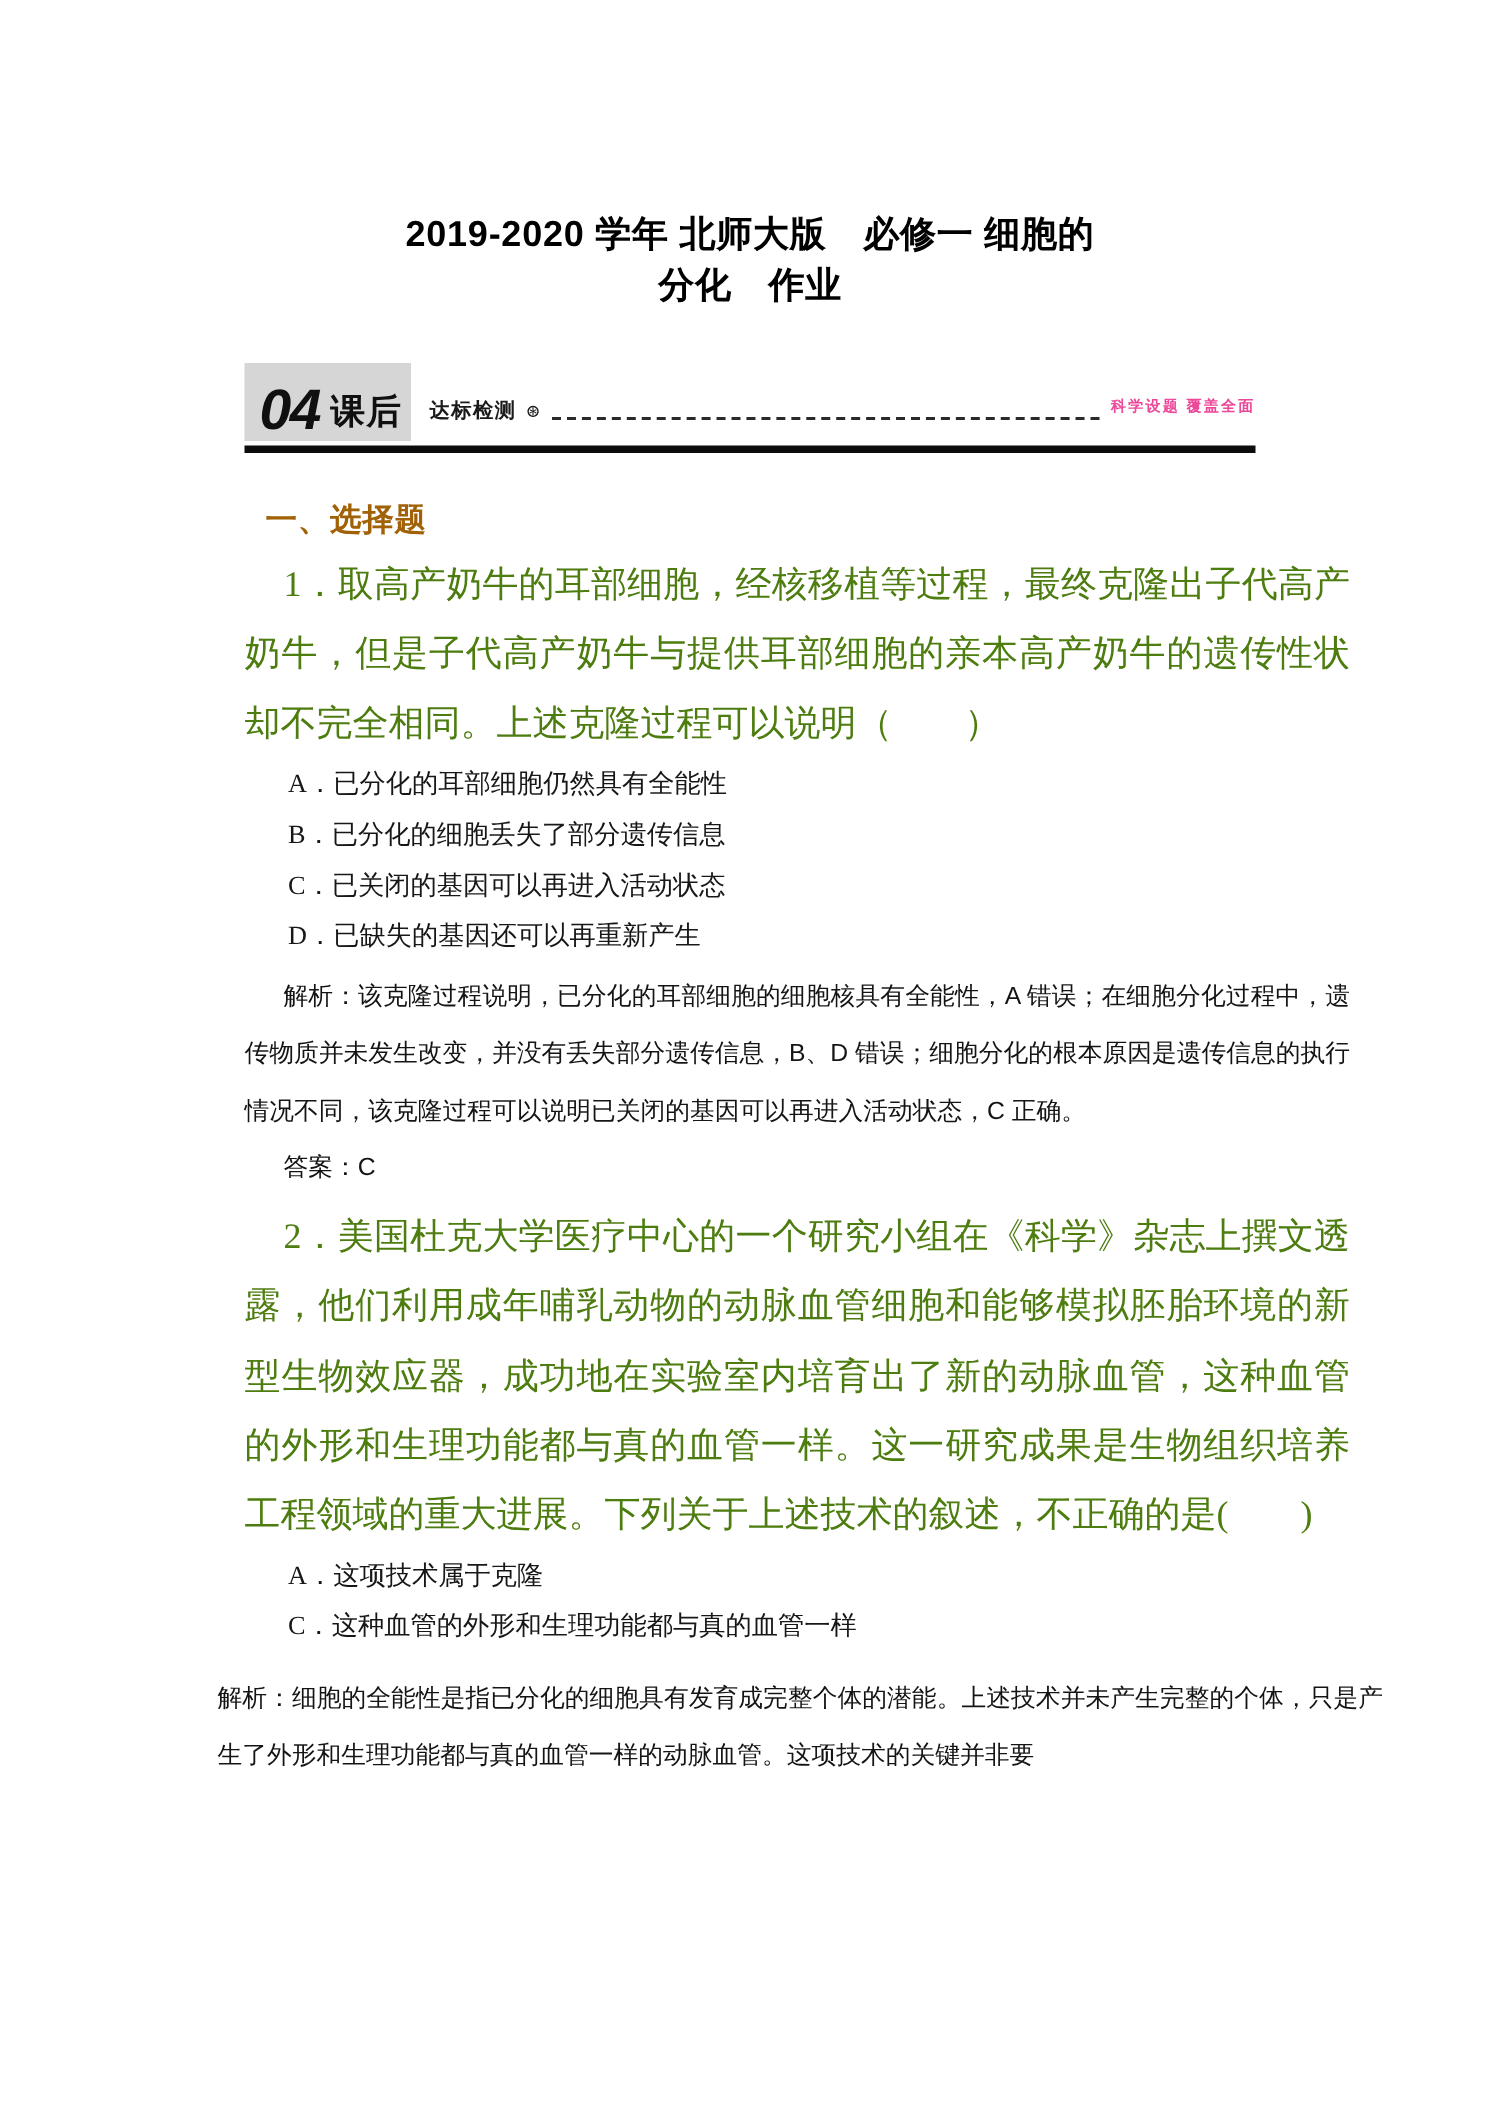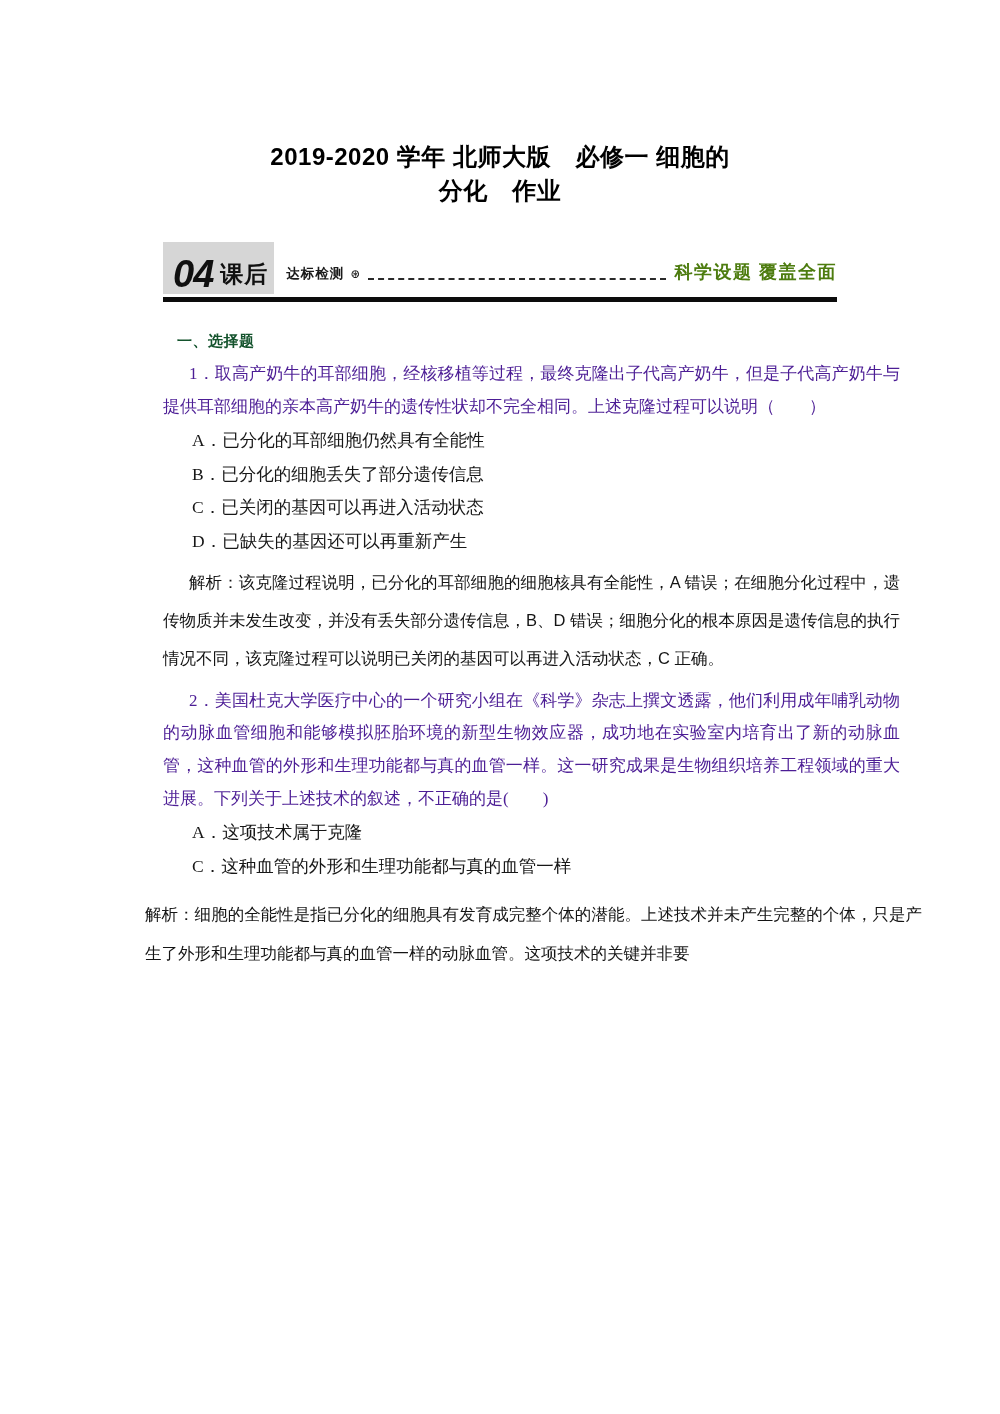--- a/index.html
+++ b/index.html
@@ -97,23 +97,23 @@
   .dash-line {
     flex: 1 1 auto;
     height: 1px;
     margin: 0 8px 13px 8px;
     border-top: 2px dashed #2a2a2a;
     min-width: 40px;
   }
   .banner-tagline {
     font-family: "Liberation Sans", "DejaVu Sans", sans-serif;
     font-weight: bold;
-    font-size: 18px;
-    line-height: 40px;
-    color: #4d7c0f;
+    font-size: 10px;
+    line-height: 40px;
+    color: #ec4899;
     letter-spacing: 1.5px;
     white-space: nowrap;
     margin-bottom: 2px;
   }
   .banner-rule {
     position: absolute;
     left: 0;
     right: 0;
     bottom: 0;
     height: 5px;
@@ -121,31 +121,31 @@
   }
 
   
   .content {
     padding: 0 100px 0 163px;
   }
 
   .section-head {
     font-family: Liberation Sans, sans-serif;
     font-weight: bold;
-    font-size: 15px;
-    color: #14532d;
+    font-size: 21px;
+    color: #a16207;
     margin: 30px 0 0 14px;
     letter-spacing: 0.5px;
   }
 
   .q-stem {
     font-family: "Liberation Serif", "DejaVu Serif", serif;
-    font-size: 17px;
+    font-size: 24px;
     line-height: 1.93;
-    color: #4c1d95;
+    color: #4d7c0f;
     margin: 7px 0 0 0;
     text-align: justify;
     text-justify: inter-ideograph;
     text-indent: 26px;
   }
 
   .opt {
     font-family: "Liberation Serif", "DejaVu Serif", serif;
     font-size: 17.5px;
     line-height: 1.93;
@@ -202,20 +202,21 @@
   <div class="content">
 
     <div class="section-head">一、选择题</div>
 
     <p class="q-stem">1．取高产奶牛的耳部细胞，经核移植等过程，最终克隆出子代高产奶牛，但是子代高产奶牛与提供耳部细胞的亲本高产奶牛的遗传性状却不完全相同。上述克隆过程可以说明（　　）</p>
     <p class="opt">A．已分化的耳部细胞仍然具有全能性</p>
     <p class="opt">B．已分化的细胞丢失了部分遗传信息</p>
     <p class="opt">C．已关闭的基因可以再进入活动状态</p>
     <p class="opt">D．已缺失的基因还可以再重新产生</p>
     <p class="analysis">解析：该克隆过程说明，已分化的耳部细胞的细胞核具有全能性，A 错误；在细胞分化过程中，遗传物质并未发生改变，并没有丢失部分遗传信息，B、D 错误；细胞分化的根本原因是遗传信息的执行情况不同，该克隆过程可以说明已关闭的基因可以再进入活动状态，C 正确。</p>
+    <p class="answer">答案：C</p>
 
     <p class="q-stem">2．美国杜克大学医疗中心的一个研究小组在《科学》杂志上撰文透露，他们利用成年哺乳动物的动脉血管细胞和能够模拟胚胎环境的新型生物效应器，成功地在实验室内培育出了新的动脉血管，这种血管的外形和生理功能都与真的血管一样。这一研究成果是生物组织培养工程领域的重大进展。下列关于上述技术的叙述，不正确的是(　　)</p>
     <p class="opt">A．这项技术属于克隆</p>
     <p class="opt">C．这种血管的外形和生理功能都与真的血管一样</p>
     <p class="analysis flush">解析：细胞的全能性是指已分化的细胞具有发育成完整个体的潜能。上述技术并未产生完整的个体，只是产生了外形和生理功能都与真的血管一样的动脉血管。这项技术的关键并非要</p>
 
   </div>
 </div>
 
 </body></html>

